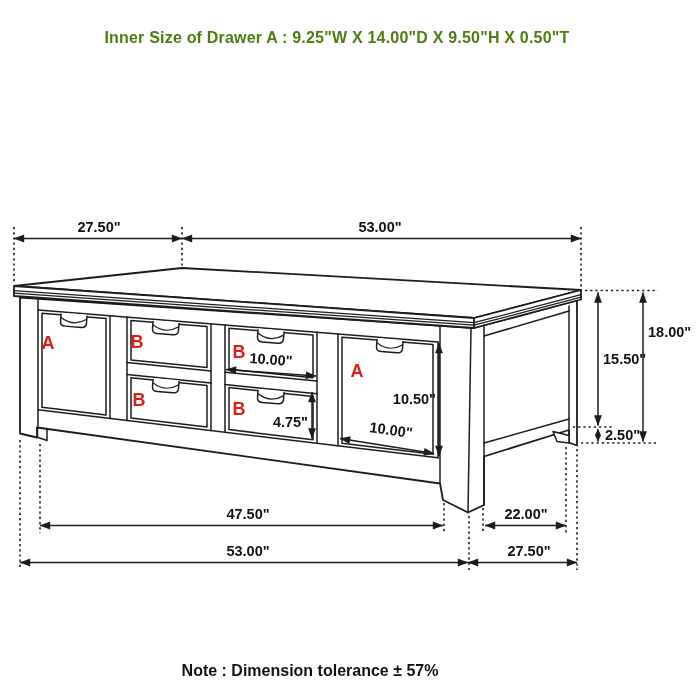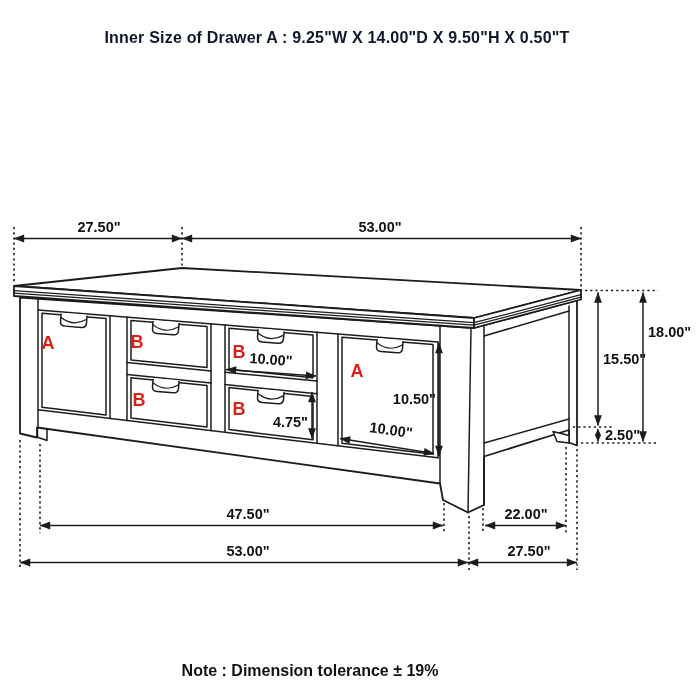--- a/index.html
+++ b/index.html
@@ -1,19 +1,19 @@
 <!DOCTYPE html>
 <html><head>
 <meta charset="utf-8">
 <style>
   html,body{margin:0;padding:0;background:#fff;}
   .stage{position:relative;width:700px;height:700px;background:#fff;overflow:hidden;
          font-family:"Liberation Sans",sans-serif;}
   .hdr{position:absolute;top:27px;left:0;width:674px;text-align:center;
-       font-weight:bold;font-size:16px;line-height:22px;color:#0f172a;letter-spacing:0.2px;}
+       font-weight:bold;font-size:16px;line-height:22px;color:#4d7c0f;letter-spacing:0.2px;}
   .note{position:absolute;top:662px;left:0;width:620px;text-align:center;
         font-weight:bold;font-size:16px;color:#111;}
   svg{position:absolute;left:0;top:0;}
   .sil{fill:#fff;stroke:#1c1c1c;stroke-width:1.8;stroke-linejoin:round;}
   .face{fill:#fff;stroke:#1c1c1c;stroke-width:1.8;stroke-linejoin:round;}
   .iln{fill:none;stroke:#1c1c1c;stroke-width:1.5;stroke-linecap:round;}
   .thin{fill:none;stroke:#1c1c1c;stroke-width:1.2;stroke-linecap:round;}
   .dwr{fill:#fff;stroke:#1c1c1c;stroke-width:1.5;stroke-linejoin:round;}
   .dim{stroke:#1c1c1c;stroke-width:1.5;fill:none;}
   .dot{stroke:#1c1c1c;stroke-width:1.6;stroke-dasharray:2.2 3;fill:none;}
@@ -189,14 +189,14 @@
         <text class="dtxt" x="248" y="556" text-anchor="middle">53.00"</text>
       </g>
       <g>
         <path class="dot" d="M577,449 V570"></path>
         <line class="dim" x1="468" y1="562.5" x2="577" y2="562.5" marker-start="url(#arr)" marker-end="url(#arr)"></line>
         <text class="dtxt" x="529" y="556" text-anchor="middle">27.50"</text>
       </g>
     </g>
   </svg>
 
-  <div class="note">Note : Dimension tolerance ± 19%</div>
+  <div class="note">Note : Dimension tolerance ± 57%</div>
 </div>
 
 </body></html>

